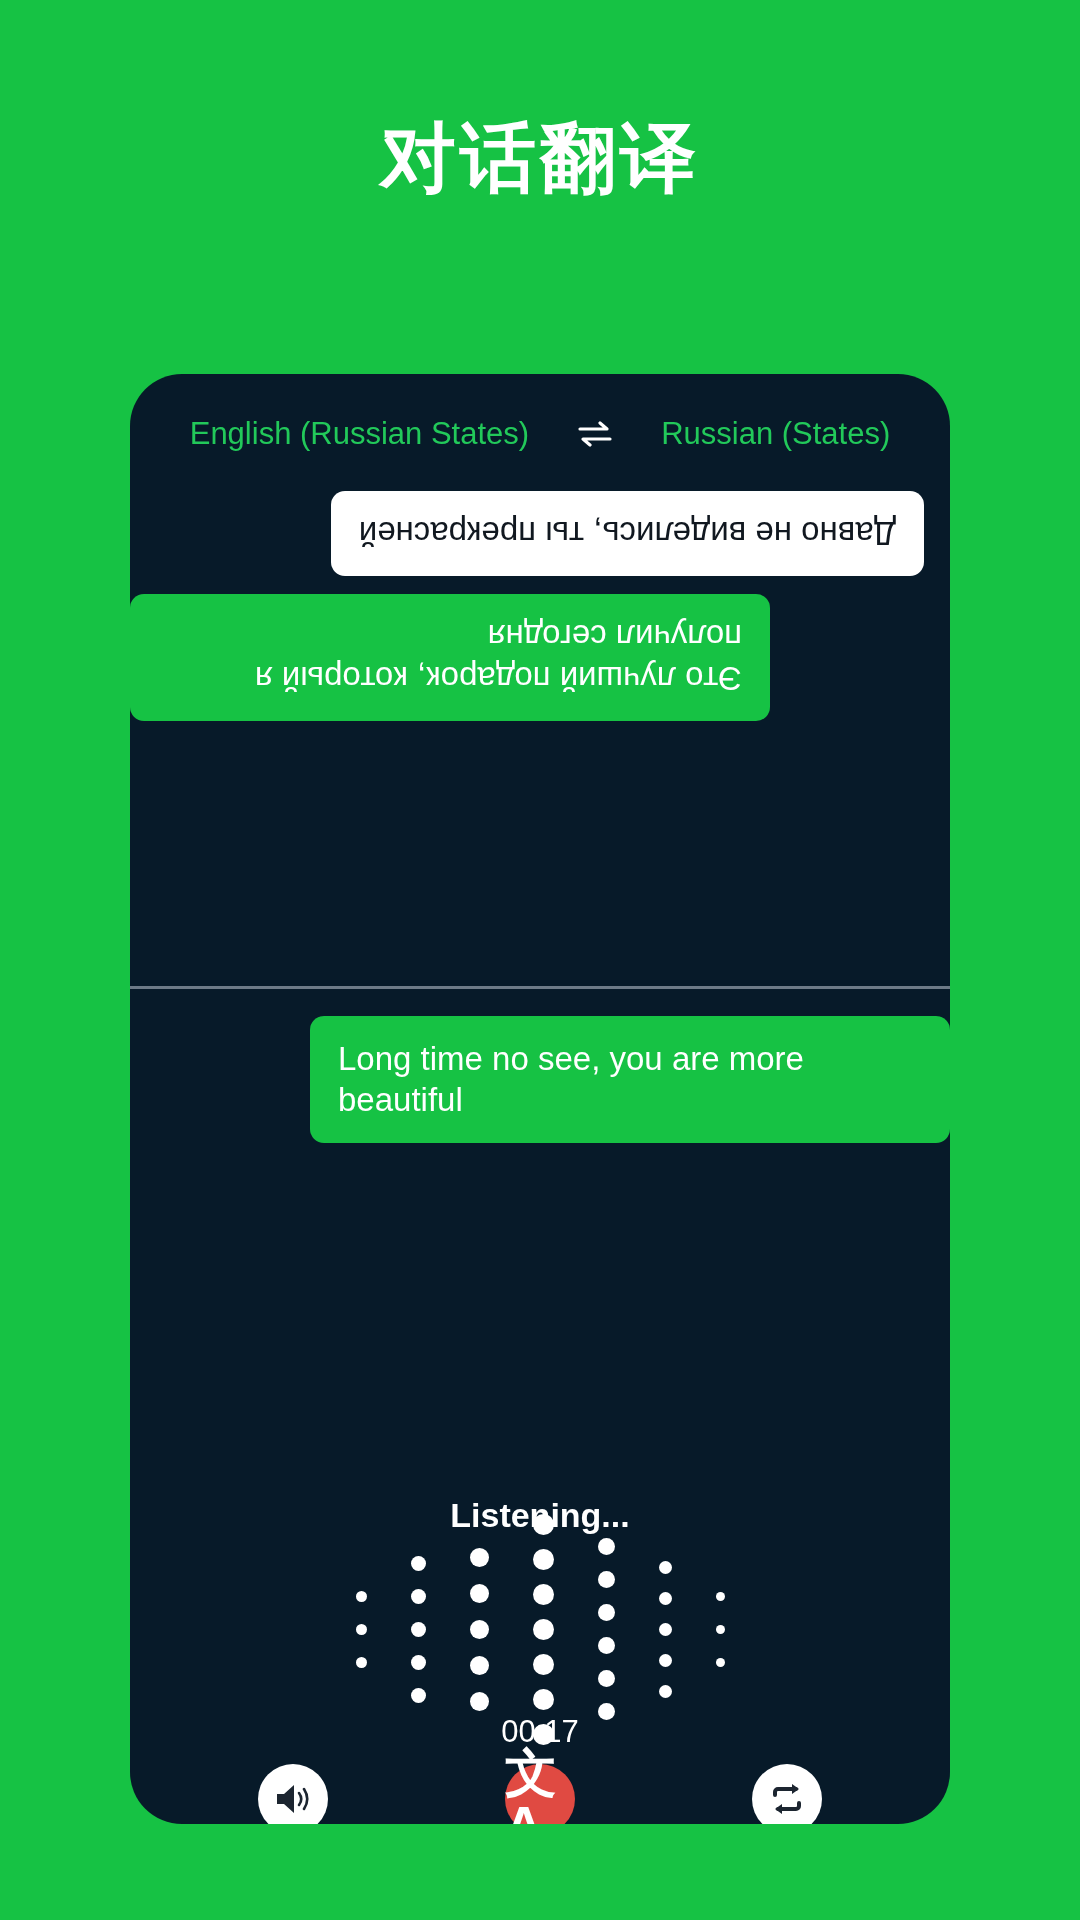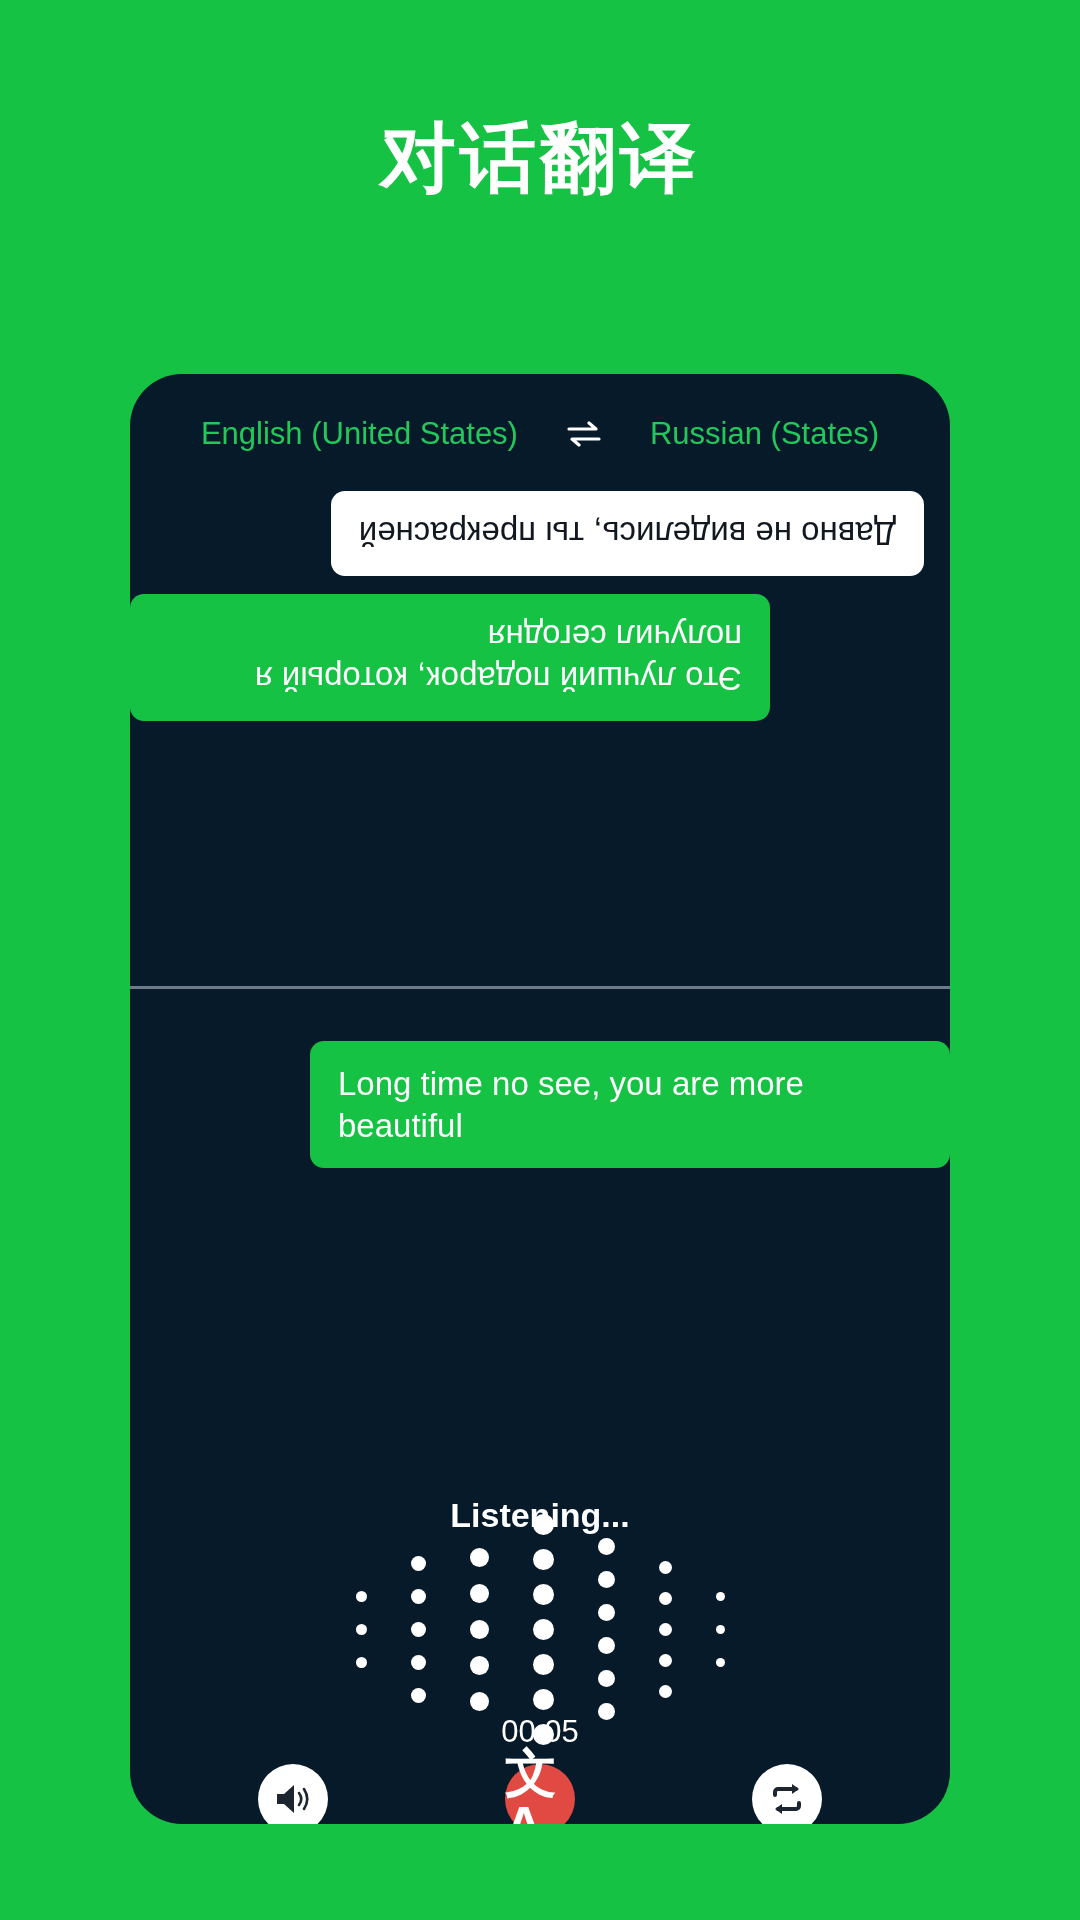--- a/index.html
+++ b/index.html
@@ -91,22 +91,22 @@
     background: #6d7a87;
   }
   .panel-bottom {
     position: absolute;
     top: 615px;
     left: 0;
     width: 820px;
     height: 230px;
     display: flex;
     flex-direction: column;
-    justify-content: center;
-    padding-top: 1px;
+    justify-content: flex-start;
+    padding-top: 18px;
     box-sizing: border-box;
   }
 
   .bubble-row { display: flex; width: 100%; margin: 9px 0; }
   .bubble-row.right { justify-content: flex-end; padding-right: 26px; }
   .bubble-row.left  { justify-content: flex-start; padding-left: 26px; }
 
   .bubble {
     max-width: 640px;
     padding: 22px 28px;
@@ -200,21 +200,21 @@
   }
 </style>
 </head>
 <body>
 
 <div class="page-title">对话翻译</div>
 
 <div class="phone-frame">
 
   <div class="lang-bar">
-    <span class="lang-chip">English (United States)</span>
+    <span class="lang-chip">English (Russian States)</span>
     <span class="swap-icon">
       <svg width="38" height="26" viewBox="0 0 38 26" fill="none" aria-hidden="true">
         <path d="M4 8 H31 L24 2" stroke="currentColor" stroke-width="3.2" stroke-linecap="round" stroke-linejoin="round" fill="none"></path>
         <path d="M34 18 H7 L14 24" stroke="currentColor" stroke-width="3.2" stroke-linecap="round" stroke-linejoin="round" fill="none"></path>
       </svg>
     </span>
     <span class="lang-chip">Russian (States)</span>
   </div>
 
   <div class="panel-top">
@@ -280,21 +280,21 @@
         <div class="wave-dot" style="width: 13px; height: 13px; background: rgb(255, 255, 255);"></div>
         <div class="wave-dot" style="width: 13px; height: 13px; background: rgb(255, 255, 255);"></div>
       </div>
       <div class="wave-col" style="gap: 24px;">
         <div class="wave-dot" style="width: 9px; height: 9px; background: rgb(255, 255, 255);"></div>
         <div class="wave-dot" style="width: 9px; height: 9px; background: rgb(255, 255, 255);"></div>
         <div class="wave-dot" style="width: 9px; height: 9px; background: rgb(255, 255, 255);"></div>
       </div>
     </div>
 
-  <div class="timer">00:05</div>
+  <div class="timer">00:17</div>
 
   <div class="controls">
 
     <div class="control">
       <div class="control-circle circle-white">
         <svg width="38" height="34" viewBox="0 0 38 34" aria-hidden="true">
           <path d="M3 12 H10 L20 3 V31 L10 22 H3 Z" fill="currentColor"></path>
           <path d="M25 11 Q29.5 17 25 23" stroke="currentColor" stroke-width="2.6" fill="none" stroke-linecap="round"></path>
           <path d="M30 7 Q36.5 17 30 27" stroke="currentColor" stroke-width="2.6" fill="none" stroke-linecap="round"></path>
         </svg>

